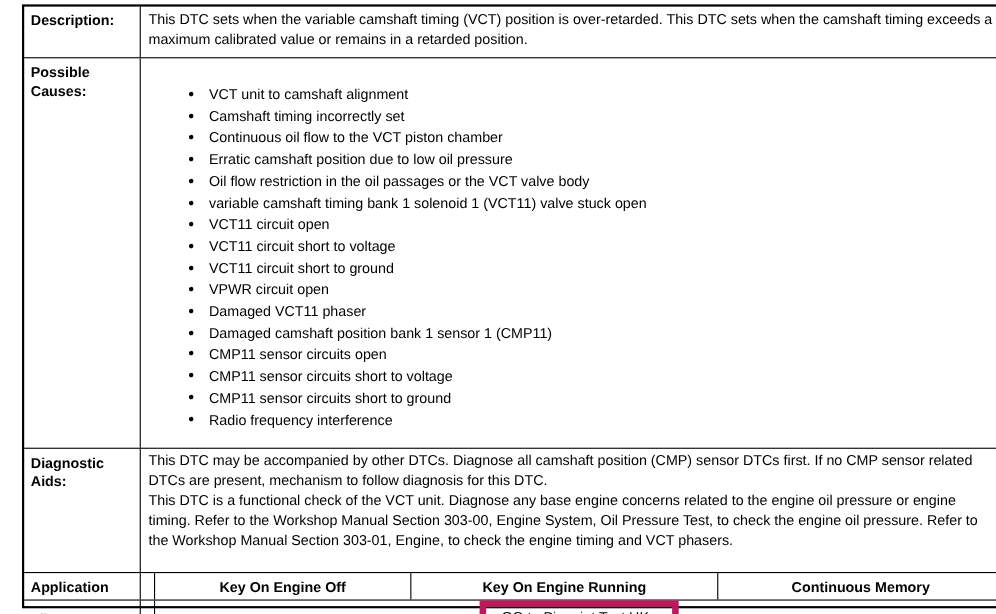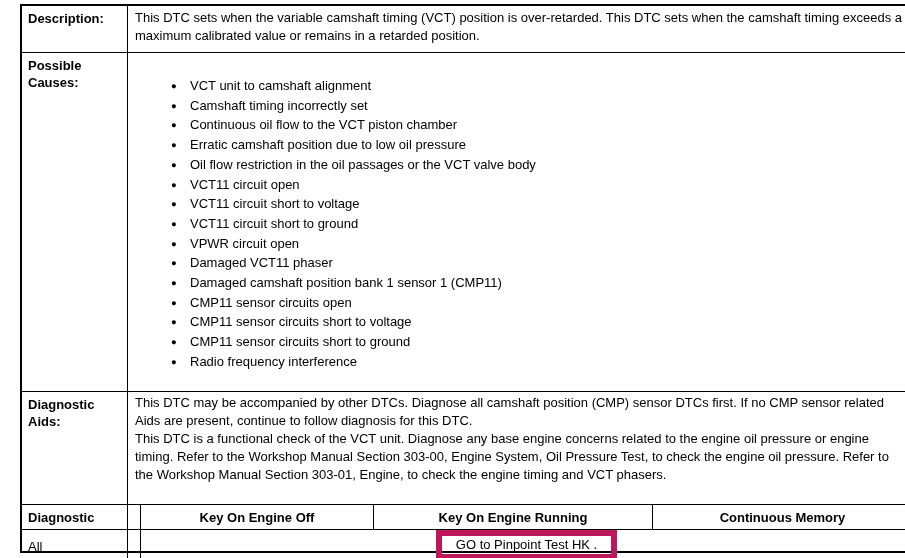--- a/index.html
+++ b/index.html
@@ -108,44 +108,45 @@
 
   <div class="row row-causes">
     <div class="cell label-col">Possible Causes:</div>
     <div class="cell content-col">
       <ul class="causes-list">
           <li>VCT unit to camshaft alignment</li>
           <li>Camshaft timing incorrectly set</li>
           <li>Continuous oil flow to the VCT piston chamber</li>
           <li>Erratic camshaft position due to low oil pressure</li>
           <li>Oil flow restriction in the oil passages or the VCT valve body</li>
+          <li>variable camshaft timing bank 1 solenoid 1 (VCT11) valve stuck open</li>
           <li>VCT11 circuit open</li>
           <li>VCT11 circuit short to voltage</li>
           <li>VCT11 circuit short to ground</li>
           <li>VPWR circuit open</li>
           <li>Damaged VCT11 phaser</li>
           <li>Damaged camshaft position bank 1 sensor 1 (CMP11)</li>
           <li>CMP11 sensor circuits open</li>
           <li>CMP11 sensor circuits short to voltage</li>
           <li>CMP11 sensor circuits short to ground</li>
           <li>Radio frequency interference</li>
         </ul>
     </div>
   </div>
 
   <div class="row row-aids">
     <div class="cell label-col">Diagnostic Aids:</div>
     <div class="cell content-col aids-col">
-        <div>This DTC may be accompanied by other DTCs. Diagnose all camshaft position (CMP) sensor DTCs first. If no CMP sensor related Aids are present, continue to follow diagnosis for this DTC.</div>
+        <div>This DTC may be accompanied by other DTCs. Diagnose all camshaft position (CMP) sensor DTCs first. If no CMP sensor related DTCs are present, mechanism to follow diagnosis for this DTC.</div>
         <div>This DTC is a functional check of the VCT unit. Diagnose any base engine concerns related to the engine oil pressure or engine timing. Refer to the Workshop Manual Section 303-00, Engine System, Oil Pressure Test, to check the engine oil pressure. Refer to the Workshop Manual Section 303-01, Engine, to check the engine timing and VCT phasers.</div>
       </div>
   </div>
 
   <div class="row row-app-header">
-    <div class="cell label-col hdr-label">Diagnostic</div>
+    <div class="cell label-col hdr-label">Application</div>
     <div class="cell narrow-col"></div>
     <div class="cell col-koeo hdr">Key On Engine Off</div>
     <div class="cell col-koer hdr">Key On Engine Running</div>
     <div class="cell col-cm hdr">Continuous Memory</div>
   </div>
 
   <div class="row row-app-data">
     <div class="cell label-col plain hdr-label">All</div>
     <div class="cell narrow-col"></div>
     <div class="cell merged-action">

